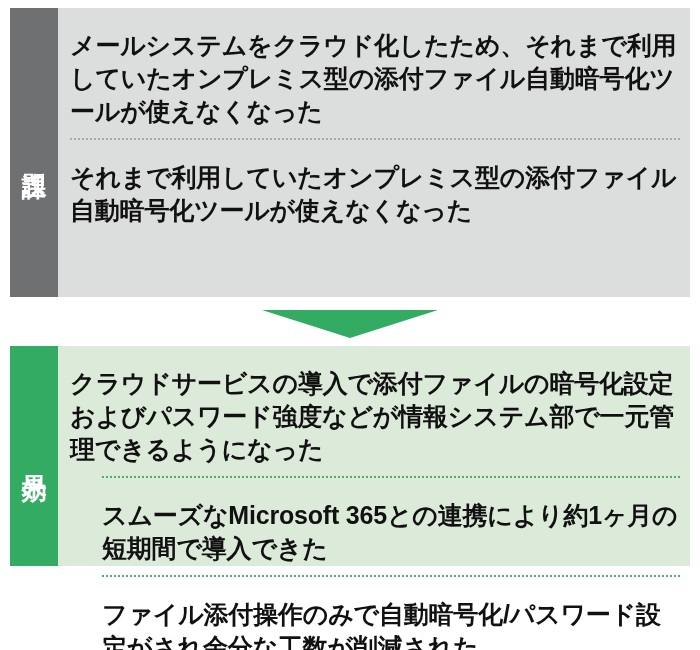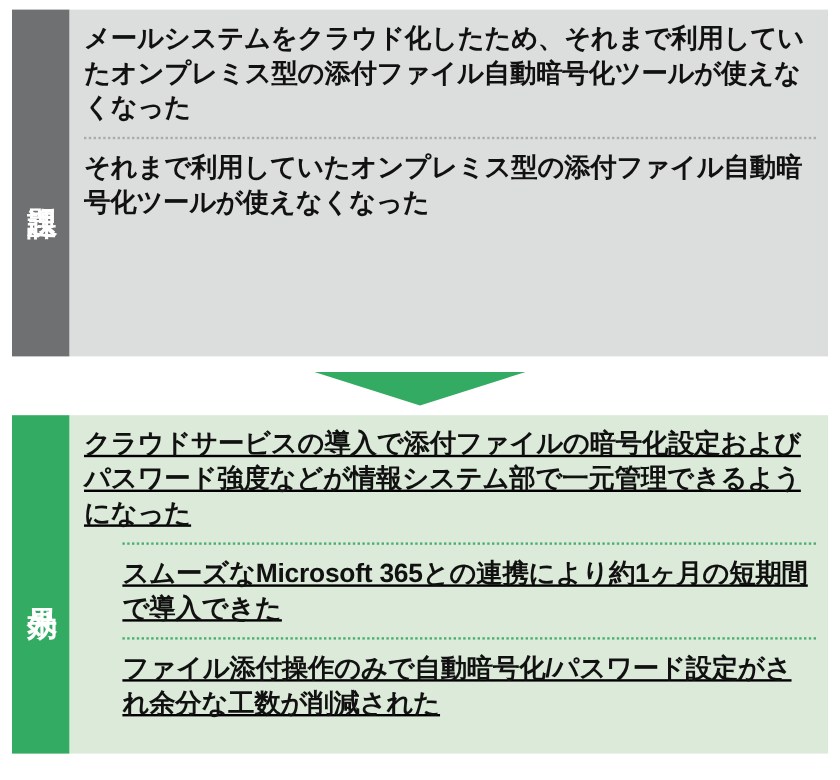--- a/index.html
+++ b/index.html
@@ -57,22 +57,22 @@
     flex: 1 1 auto;
     box-sizing: border-box;
     padding: 0 10px 0 12px;
     display: flex;
     flex-direction: column;
     justify-content: flex-start;
   }
 
   .row {
     box-sizing: border-box;
-    padding: 9px 0 10px 0;
-    font-size: 22px;
+    padding: 21px 0 10px 0;
+    font-size: 25px;
     font-weight: bold;
     line-height: 1.32;
     color: #111111;
     letter-spacing: -0.2px;
   }
 
   .row + .row {
     border-top-width: 2px;
     border-top-style: dotted;
   }
@@ -88,22 +88,21 @@
   .panel-issue .panel-body {
     background: #dcdedd;
   }
   .panel-issue .row + .row {
     border-top-color: #a9acab;
   }
 
   
   .panel-effect {
     top: 346px;
-    height: 282px;
-    text-decoration: underline;
+    height: 220px;
   }
   .panel-effect .panel-label {
     background: #33ab63;
   }
   .panel-effect .panel-body {
     background: #dcead9;
   }
   .panel-effect .row + .row {
     border-top-color: #4bb06f;
     margin-left: 32px;

